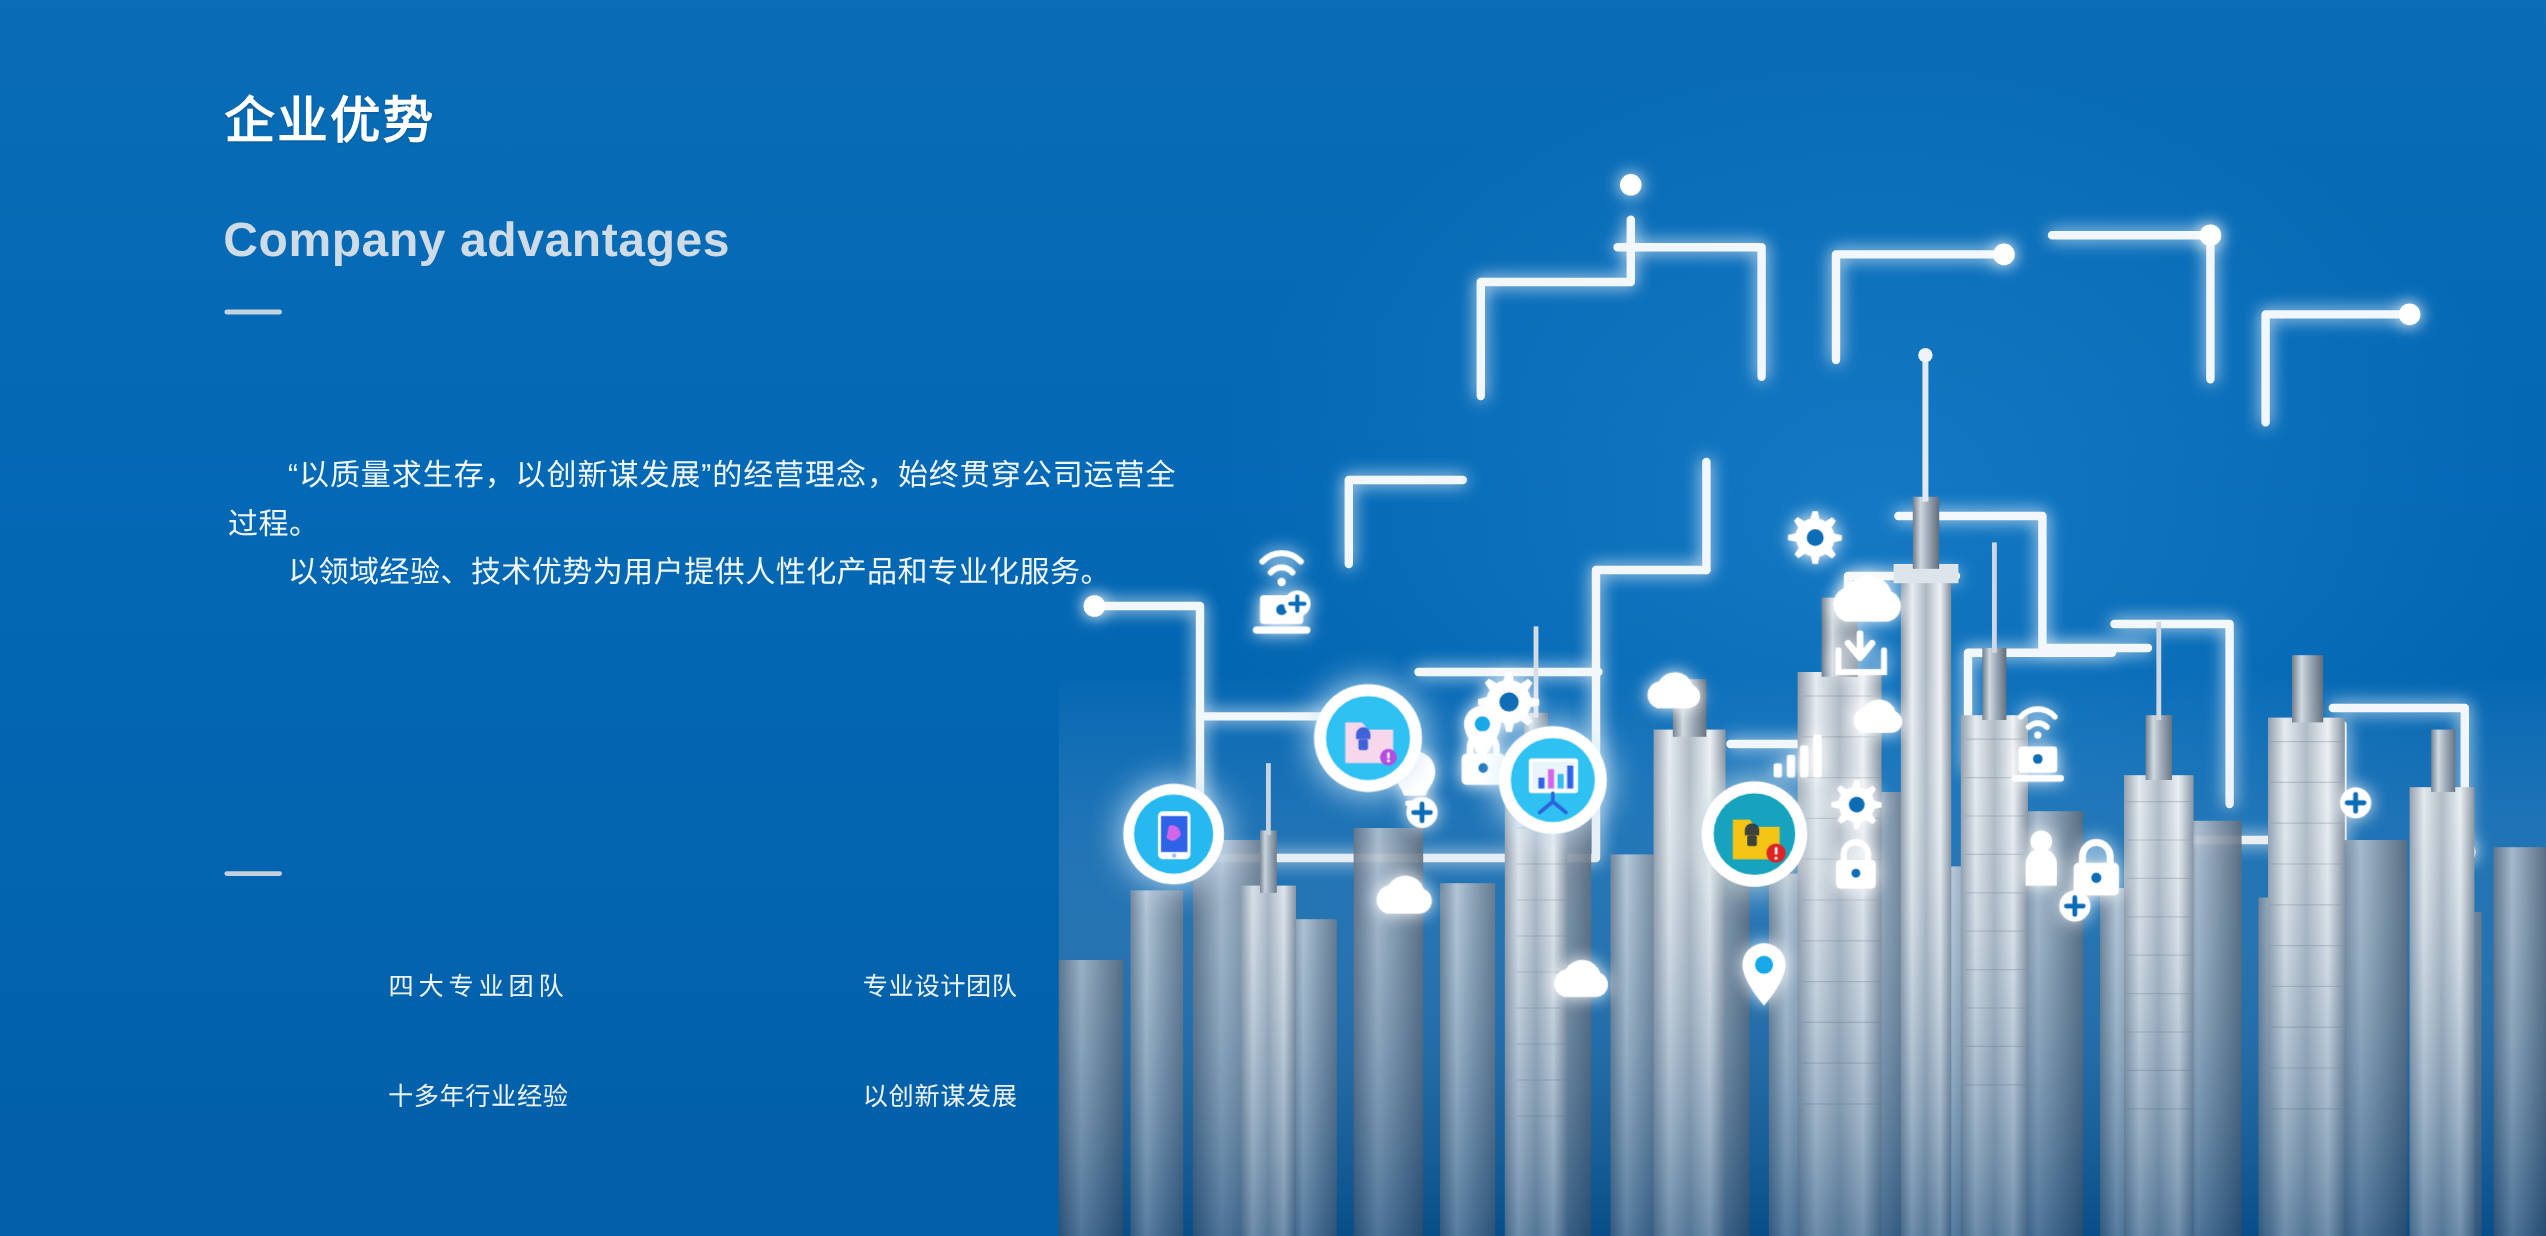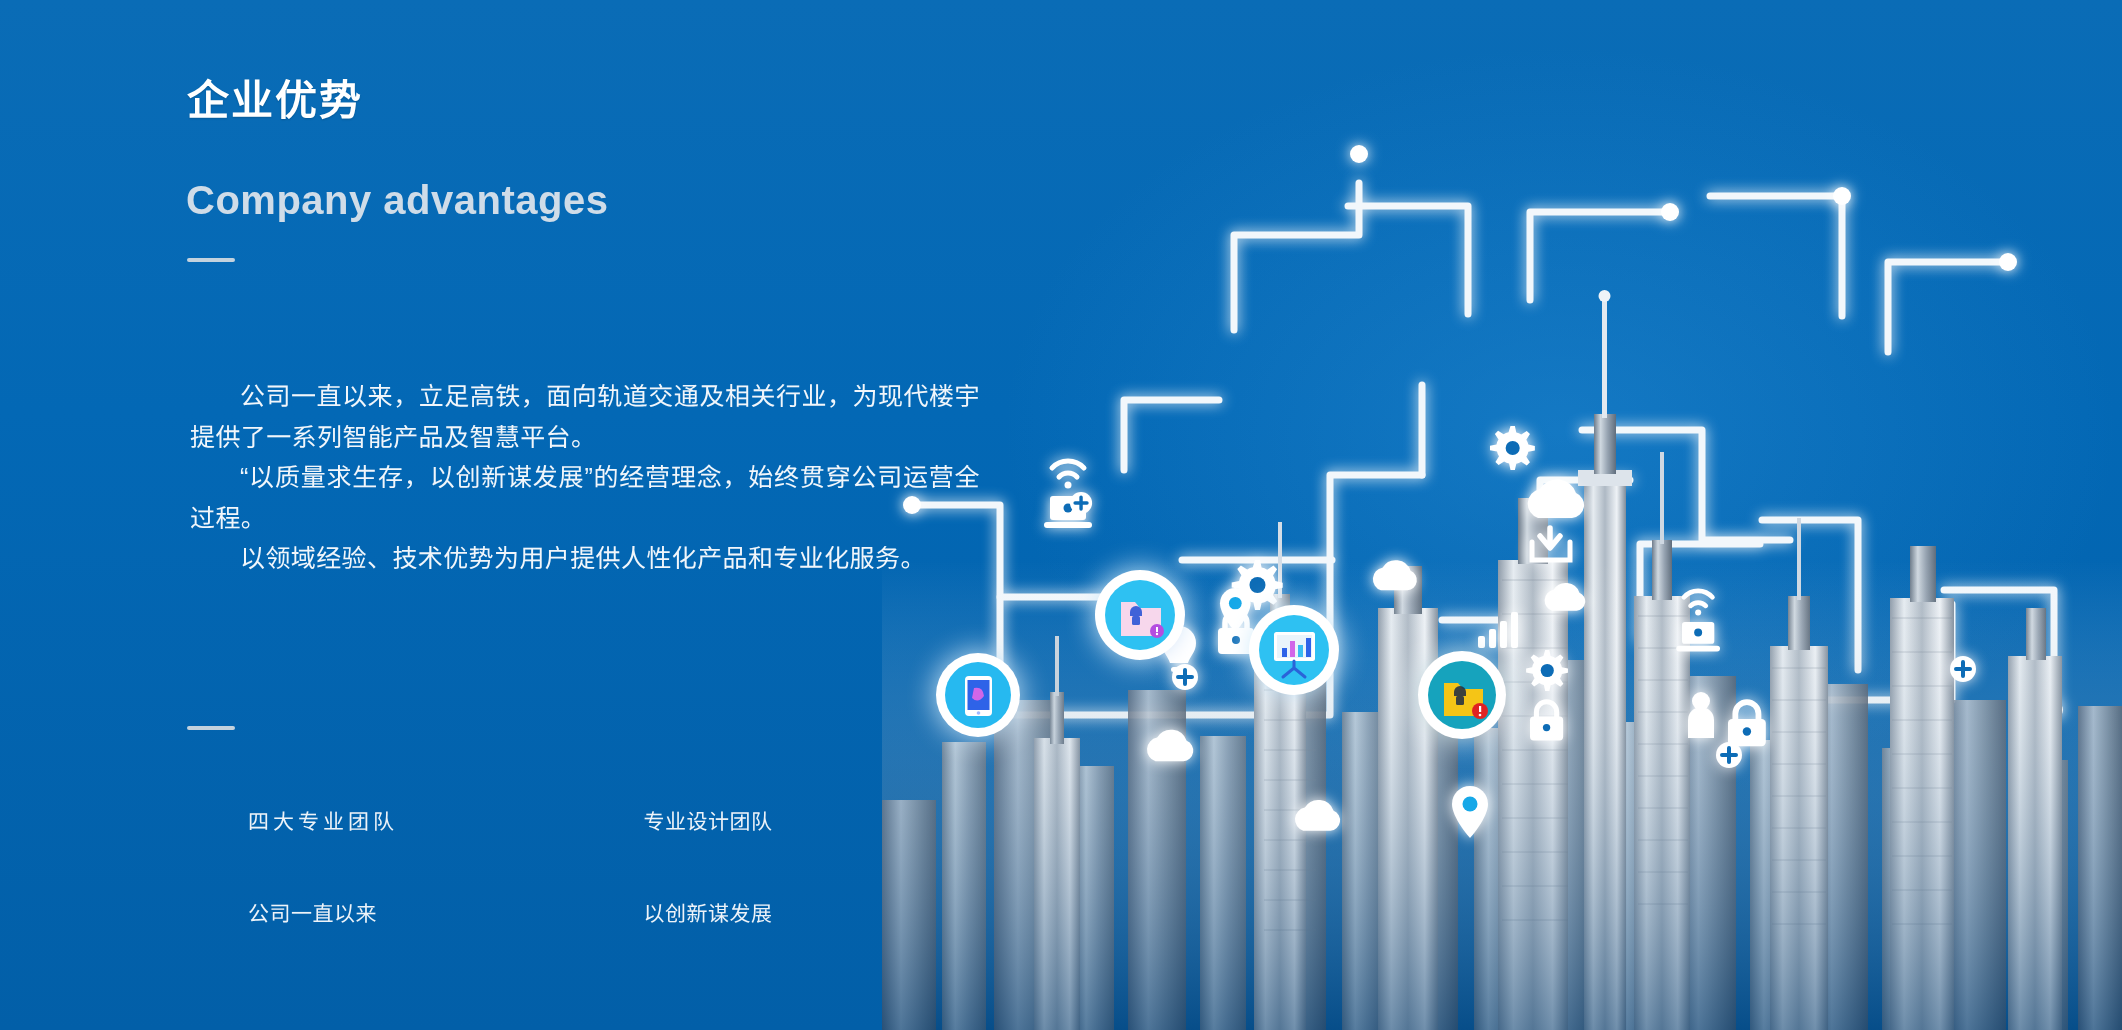--- a/index.html
+++ b/index.html
@@ -55,21 +55,21 @@
   .stats {
     position:absolute; left:248px; top:805px;
     width:600px;
     display:grid;
     grid-template-columns:auto auto;
     column-gap:170px;
     row-gap:62px;
   }
   .stat {
     font-size:21px; color:#edf3f9;
-    letter-spacing:4px; white-space:nowrap;
+    letter-spacing:4px; white-space:nowrap;text-align:right;
   }
   .stat.tight { letter-spacing:.5px; }
 
   
   .hero {
     position:absolute; right:0; top:0;
     width:1240px; height:1030px;
     overflow:hidden;
   }
   .hero svg { position:absolute; inset:0; width:100%; height:100%; }
@@ -81,31 +81,30 @@
 
   <div class="content">
 
     <h1 class="heading-cn">企业优势</h1>
 
     <h2 class="heading-en">Company advantages</h2>
 
     <div class="rule top"></div>
 
     <div class="body-copy">
-      <p>公司一直以来，立足高铁，面向轨道交通及相关行业，为现代楼宇提供了一系列智能产品及智慧平台。</p>
       <p>“以质量求生存，以创新谋发展”的经营理念，始终贯穿公司运营全过程。</p>
       <p>以领域经验、技术优势为用户提供人性化产品和专业化服务。</p>
     </div>
 
     <div class="rule mid"></div>
 
     <div class="stats">
       <div class="stat">四大专业团队</div>
       <div class="stat tight">专业设计团队</div>
-      <div class="stat tight">公司一直以来</div>
+      <div class="stat tight">十多年行业经验</div>
       <div class="stat tight">以创新谋发展</div>
     </div>
   </div>
 
   <div class="hero">
     <svg viewBox="0 0 1240 1030" preserveAspectRatio="none" aria-hidden="true">
       <defs>
         <linearGradient id="bldA" x1="0" y1="0" x2="1" y2="0">
           <stop offset="0%" stop-color="#8d9aa8"></stop>
           <stop offset="22%" stop-color="#e6ecf1"></stop>

